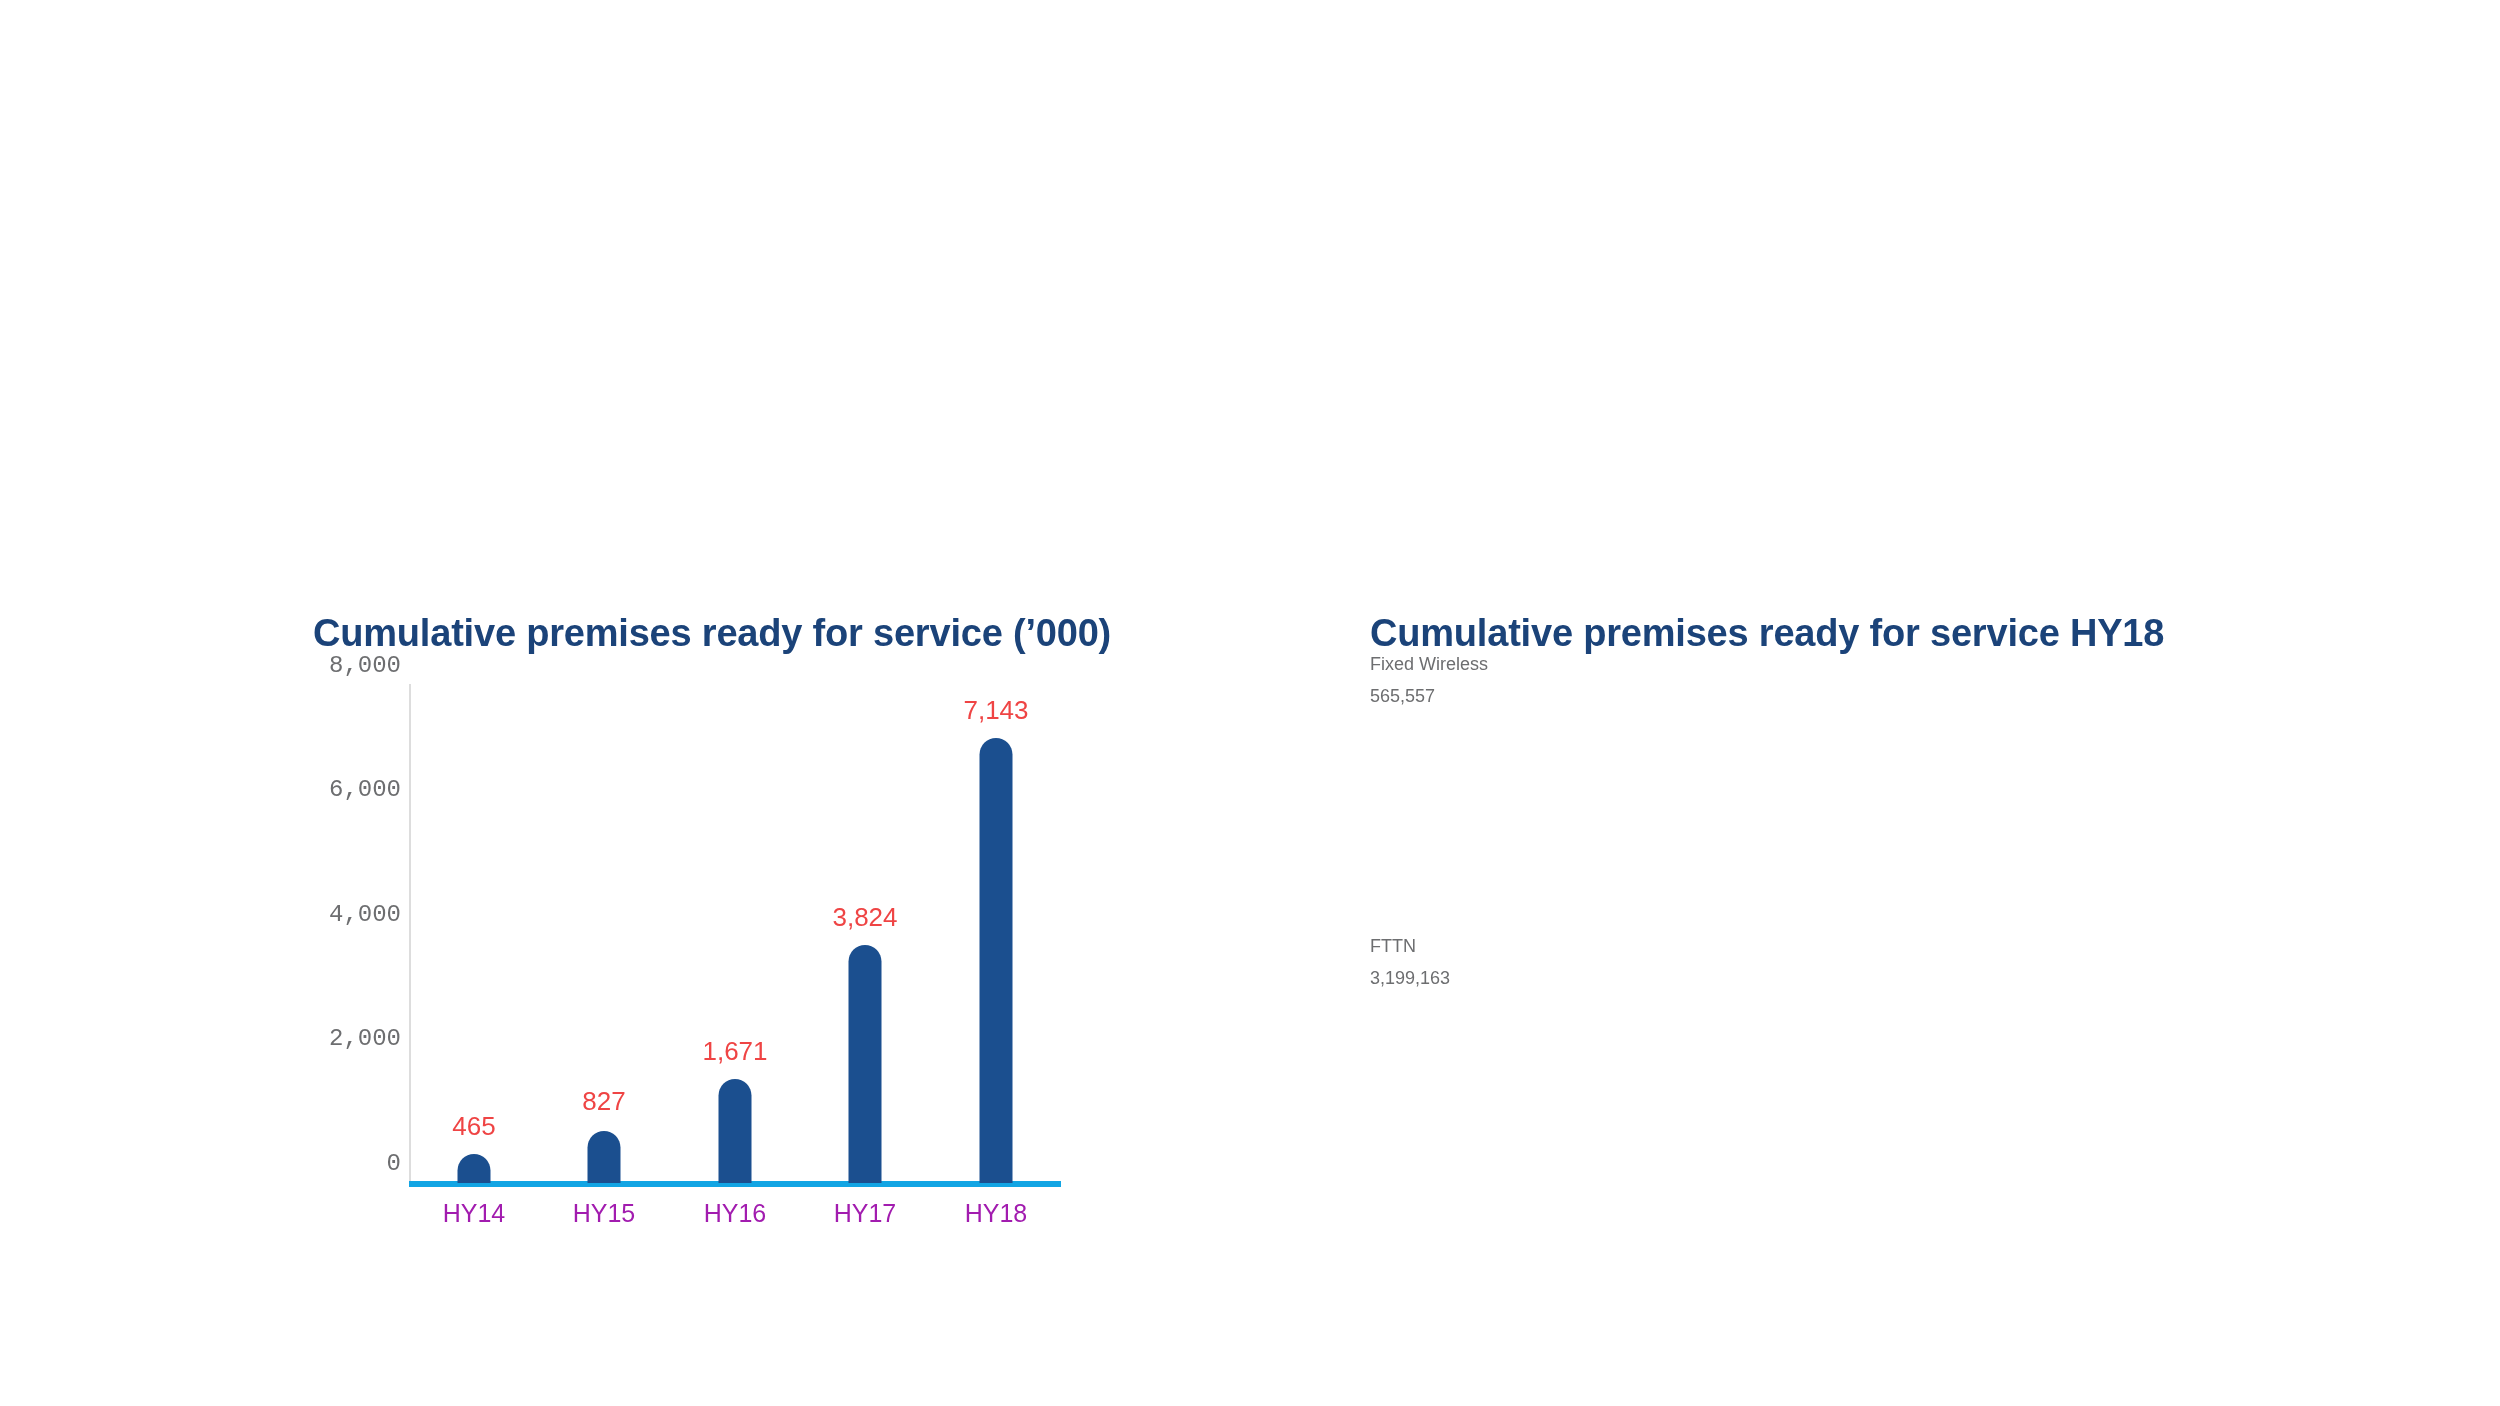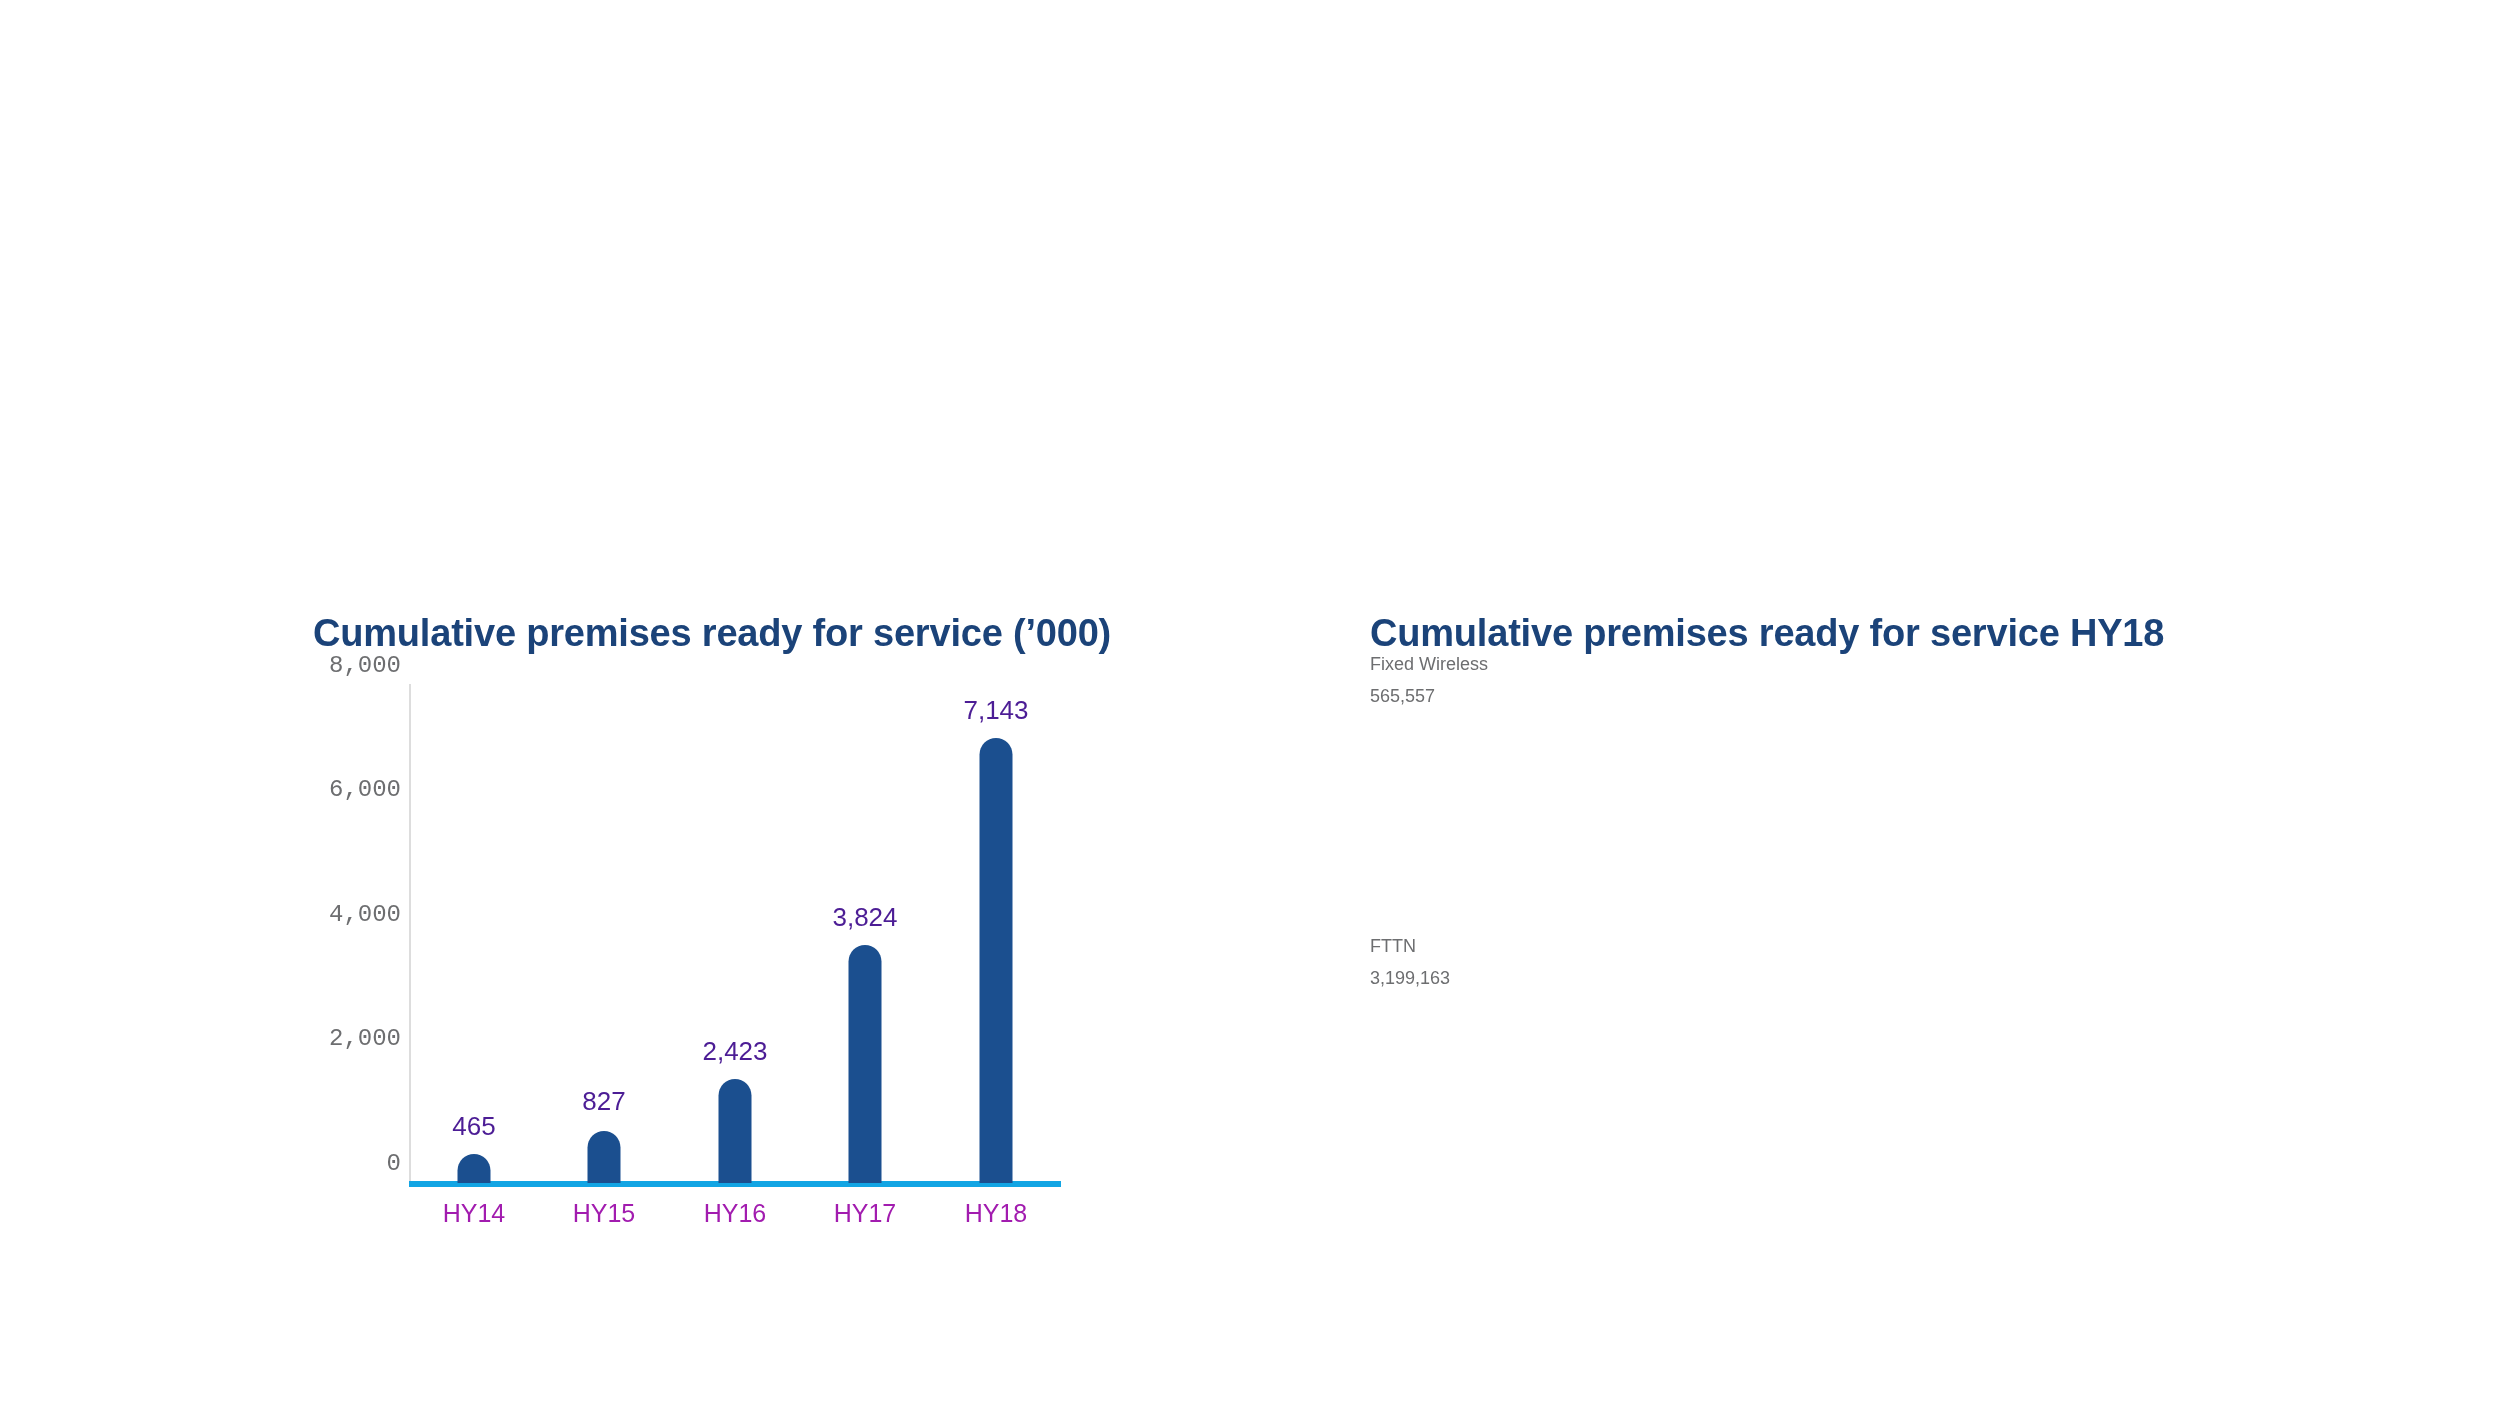--- a/index.html
+++ b/index.html
@@ -96,21 +96,21 @@
     transform: translateX(-50%);
     width: 33px;
     background: #1b4f8f;
     border-top-left-radius: 17px;
     border-top-right-radius: 17px;
   }
   .bar-value {
     position: absolute;
     left: 50%;
     transform: translateX(-50%);
-    color: #4c1d95;
+    color: #ef4444;
     font-size: 26px;
     line-height: 26px;
     white-space: nowrap;
   }
   .xtick {
     position: absolute;
     top: 534px;
     width: 130px;
     text-align: center;
     color: #a21caf;
@@ -179,21 +179,21 @@
         <div class="bar-value" style="bottom:44px">465</div>
       </div>
 
       <div class="bar-group" style="left:130px">
         <div class="bar" style="height: 51.6px; background: rgb(27, 79, 143);"></div>
         <div class="bar-value" style="bottom: 69px; margin-top: 44px;">827</div>
       </div>
 
       <div class="bar-group" style="left:261px">
         <div class="bar" style="height: 104.2px; background: rgb(27, 79, 143);"></div>
-        <div class="bar-value" style="bottom: 119.2px;">2,423</div>
+        <div class="bar-value" style="bottom: 119.2px;">1,671</div>
       </div>
 
       <div class="bar-group" style="left:391px">
         <div class="bar" style="height: 238.5px; background: rgb(27, 79, 143);"></div>
         <div class="bar-value" style="bottom: 253.5px;">3,824</div>
       </div>
 
       <div class="bar-group" style="left:522px">
         <div class="bar" style="height: 445.5px; background: rgb(27, 79, 143);"></div>
         <div class="bar-value" style="bottom: 460.5px;">7,143</div>

